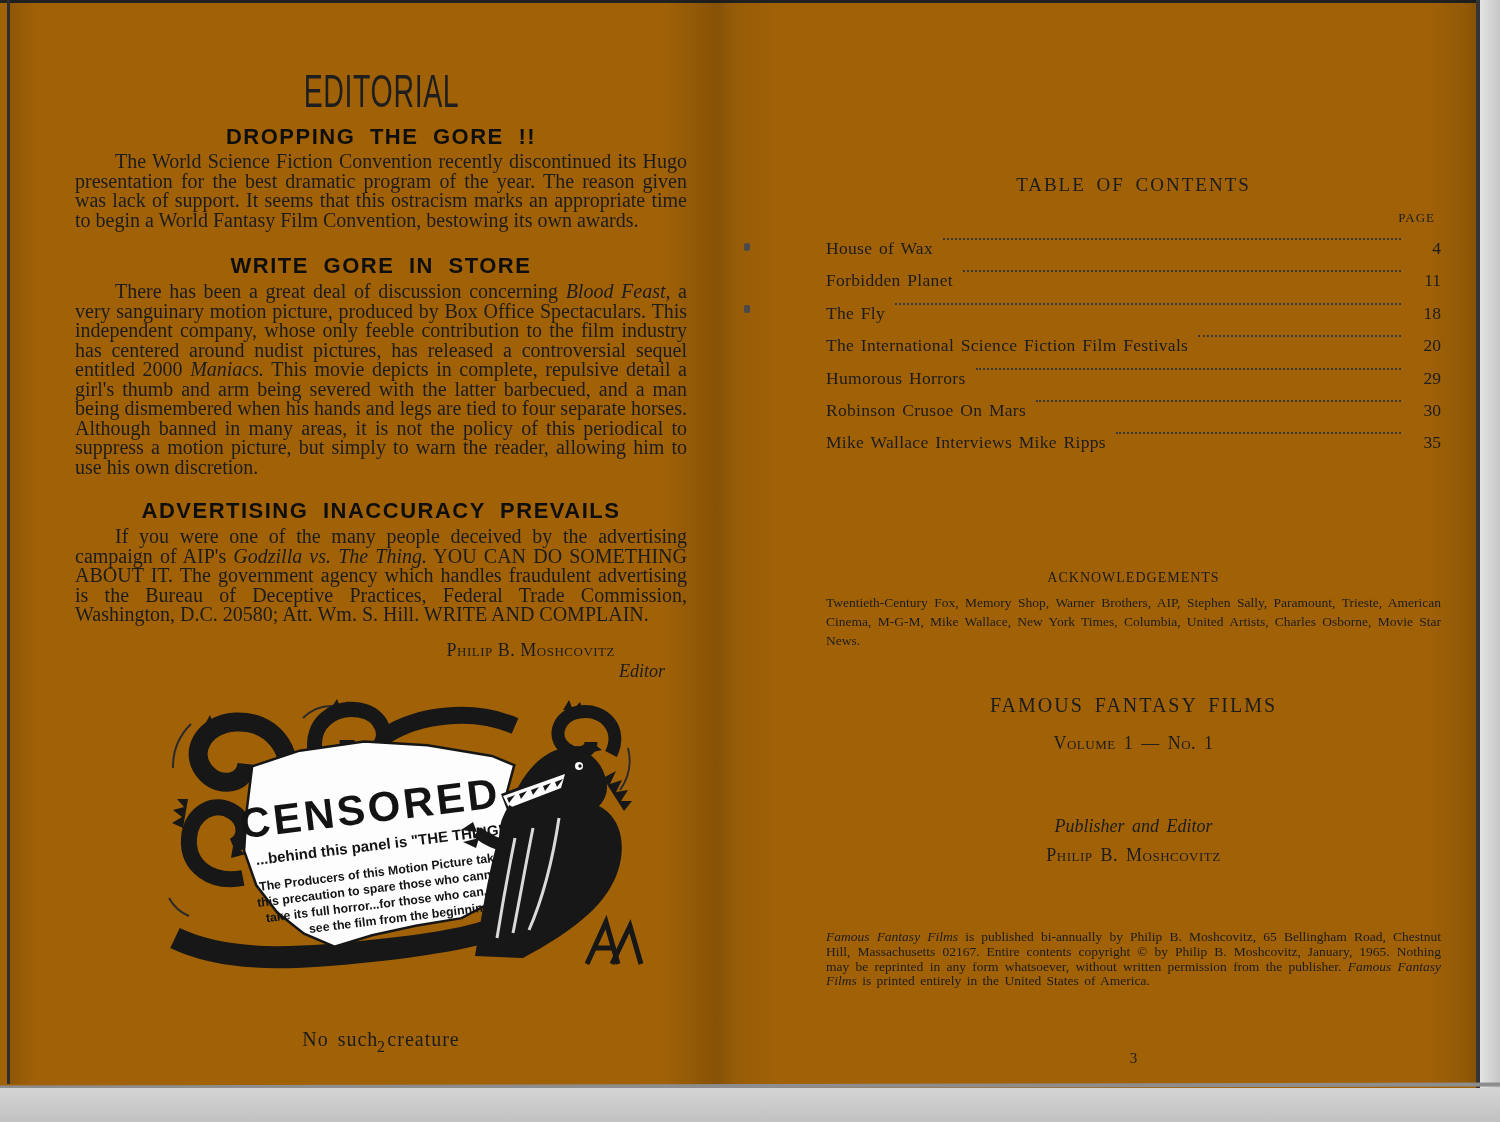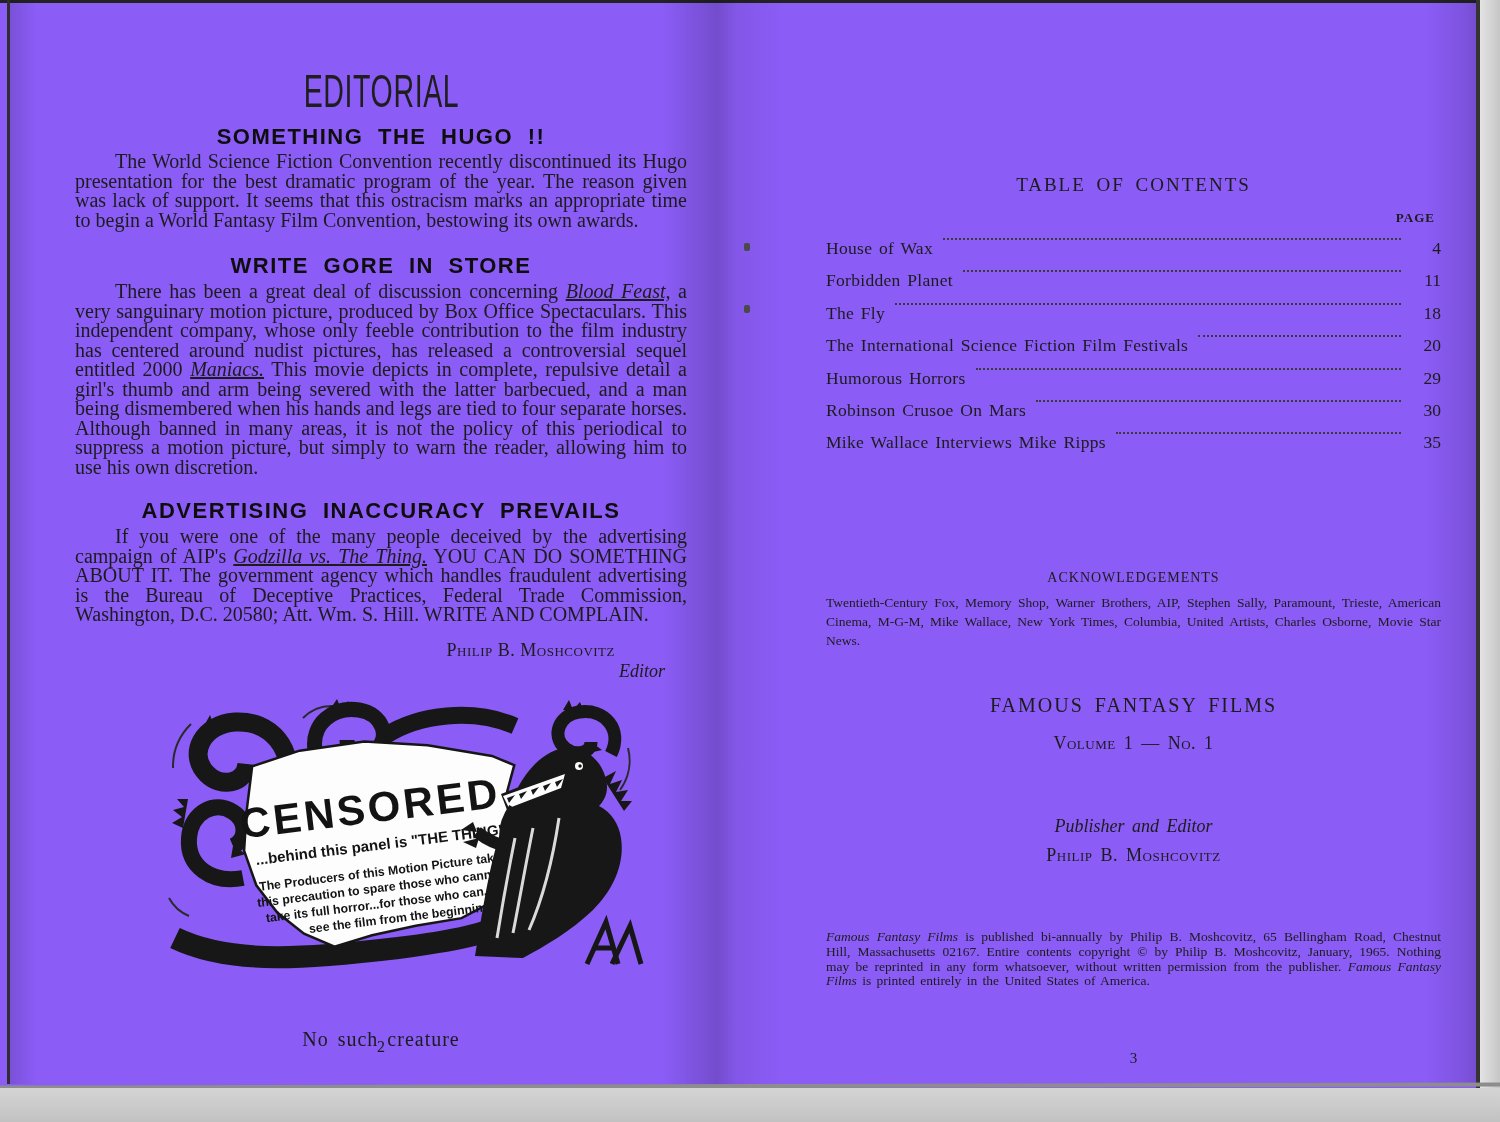--- a/index.html
+++ b/index.html
@@ -1,16 +1,16 @@
 <!DOCTYPE html>
 <html><head>
 <meta charset="utf-8">
 <style>
   html,body{margin:0;padding:0;background:#9a9a9a;}
-  .scan{position:relative;width:1500px;height:1122px;background:#8b5cf6;overflow:hidden;
+  .scan{position:relative;width:1500px;height:1122px;background:#a16207;overflow:hidden;
         font-family:"Liberation Serif","DejaVu Serif",serif;color:#1c1c1c;}
   
   .top-edge{position:absolute;left:0;top:0;width:1500px;height:3px;background:#222;}
   .left-edge{position:absolute;left:7px;top:0;width:3px;height:1084px;background:#2e2e2e;}
   .left-shade{position:absolute;left:10px;top:0;width:26px;height:1084px;
         background:linear-gradient(90deg,rgba(0,0,0,.12),rgba(0,0,0,0));}
   .spine{position:absolute;left:663px;top:0;width:118px;height:1086px;
         background:linear-gradient(90deg,rgba(0,0,0,0) 0%,rgba(0,0,0,.17) 46%,rgba(0,0,0,.06) 62%,rgba(0,0,0,0) 100%);}
   .staple{position:absolute;width:6px;height:8px;background:#4a4a4a;border-radius:2px;}
   .staple.s1{left:744px;top:243px;}
@@ -23,40 +23,40 @@
   .bottom-line{position:absolute;left:0;top:1084px;width:1500px;height:4px;background:#8d8d8d;
         transform:rotate(-.12deg);}
   .bottom-bed{position:absolute;left:0;top:1088px;width:1500px;height:34px;
         background:linear-gradient(#d4d4d4,#c2c2c2);}
   
   .blk{position:absolute;}
   .lcol{left:75px;width:612px;}
   .rcol{left:810px;width:615px;margin-left:16px;}
   .center{text-align:center;}
   .para{text-align:justify;text-indent:40px;font-size:20px;line-height:19.5px;}
-  .para i{font-style:italic;text-decoration:underline;}
+  .para i{font-style:italic;}
   .sans{font-family:"Liberation Sans","DejaVu Sans",sans-serif;}
   
   .ed-title{top:64px;font-size:46px;color:#1e1e1e;letter-spacing:1px;}
   .ed-title .squeeze{display:inline-block;transform:scaleX(.62);transform-origin:center;}
   .sec-head{font-weight:700;font-size:22px;letter-spacing:1.5px;word-spacing:7px;color:#0e0e0e;}
   .h-hugo{top:124px;}  .p1{top:152px;}
   .h-gore{top:253px;}  .p2{top:282px;}
   .h-adv{top:498px;}   .p3{top:527px;}
   .sig-name{top:640px;text-align:right;padding-right:72px;box-sizing:border-box;
         font-variant:small-caps;font-size:18px;letter-spacing:.5px;}
   .sig-role{top:661px;text-align:right;padding-right:22px;box-sizing:border-box;
         font-style:italic;font-size:18px;}
   .illo{left:163px;top:698px;width:485px;height:275px;}
   .caption{top:980px;font-size:20px;letter-spacing:1px;word-spacing:3px;margin-top:48px;}
   .pg2{top:1038px;font-size:16px;}
   
   .toc-title{top:174px;font-size:19px;letter-spacing:2px;word-spacing:4px;}
   .page-label{top:210px;text-align:right;padding-right:6px;box-sizing:border-box;
-        font-size:13px;letter-spacing:1px;font-weight:bold;}
+        font-size:13px;letter-spacing:1px;}
   .toc-list{top:238px;}
   .toc-row{display:flex;align-items:flex-start;height:32.4px;font-size:17.5px;}
   .toc-row .t{white-space:nowrap;letter-spacing:.3px;word-spacing:2px;}
   .toc-dots{flex:1;border-bottom:2px dotted #3a3a3a;margin:0 6px 3px 10px;}
   .toc-page{width:34px;text-align:right;}
   .ack-title{top:570px;font-size:14px;letter-spacing:1px;}
   .ack-body{top:593px;font-size:13.5px;line-height:19px;text-align:justify;word-spacing:2px;}
   .fff-title{top:694px;font-size:20px;letter-spacing:2px;word-spacing:4px;}
   .volume{top:733px;font-size:18px;font-variant:small-caps;letter-spacing:.5px;word-spacing:3px;}
   .pub-label{top:816px;font-style:italic;font-size:18px;word-spacing:3px;}
@@ -80,21 +80,21 @@
   <div class="right-line"></div>
   <div class="right-bed"></div>
   <div class="bottom-line"></div>
   <div class="bottom-bed"></div>
 
   <div>
     <div class="blk lcol center ed-title sans">
       <span class="squeeze">EDITORIAL</span>
     </div>
 
-    <div class="blk lcol center sec-head sans h-hugo">SOMETHING THE HUGO !!</div>
+    <div class="blk lcol center sec-head sans h-hugo">DROPPING THE GORE !!</div>
     <div class="blk lcol para p1">The World Science Fiction Convention recently discontinued its Hugo presentation for the best dramatic program of the year.  The reason given was lack of support.  It seems that this ostracism marks an appropriate time to begin a World Fantasy Film Convention, bestowing its own awards.</div>
 
     <div class="blk lcol center sec-head sans h-gore">WRITE GORE IN STORE</div>
     <div class="blk lcol para p2">There has been a great deal of discussion concerning <i>Blood Feast,</i> a very sanguinary motion picture, produced by Box Office Spectaculars. This independent company, whose only feeble contribution to the film industry has centered around nudist pictures, has released a controversial sequel entitled 2000 <i>Maniacs.</i>  This movie depicts in complete, repulsive detail a girl's thumb and arm being severed with the latter barbecued, and a man being dismembered when his hands and legs are tied to four separate horses.  Although banned in many areas, it is not the policy of this periodical to suppress a motion picture, but simply to warn the reader, allowing him to use his own discretion.</div>
 
     <div class="blk lcol center sec-head sans h-adv">ADVERTISING INACCURACY PREVAILS</div>
     <div class="blk lcol para p3">If you were one of the many people deceived by the advertising campaign of AIP's <i>Godzilla vs. The Thing.</i>  YOU CAN DO SOMETHING ABOUT IT.  The government agency which handles fraudulent advertising is the Bureau of Deceptive Practices, Federal Trade Commission, Washington, D.C. 20580; Att. Wm. S. Hill.  WRITE AND COMPLAIN.</div>
 
     <div class="blk lcol sig-name">Philip B. Moshcovitz</div>
     <div class="blk lcol sig-role">Editor</div>

